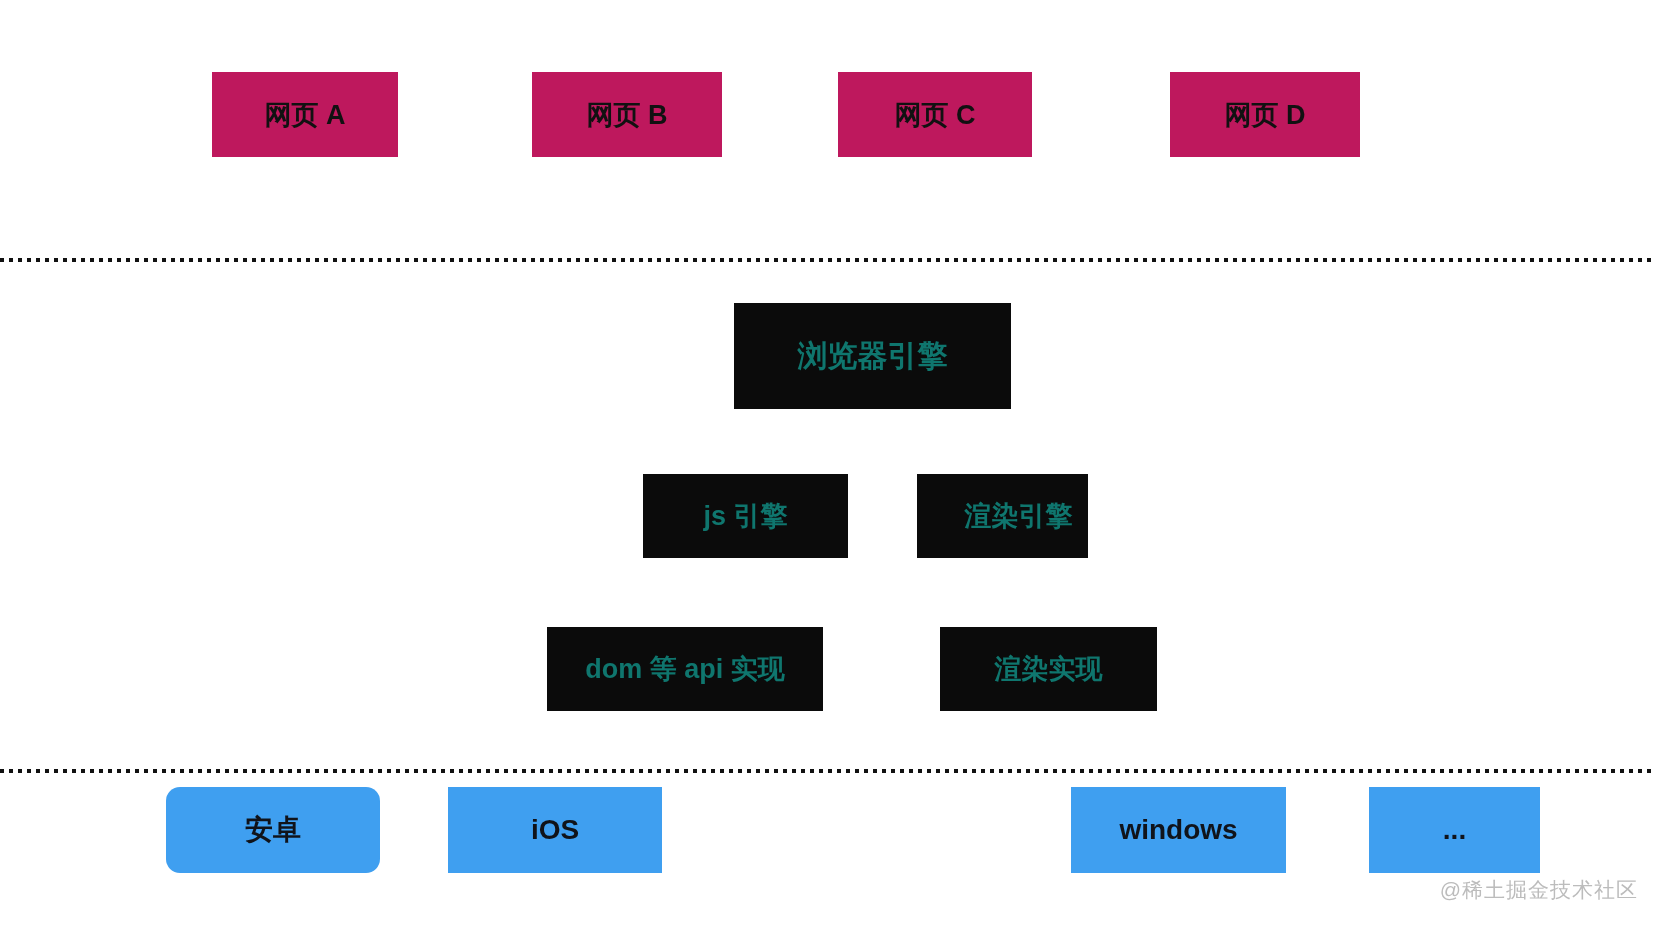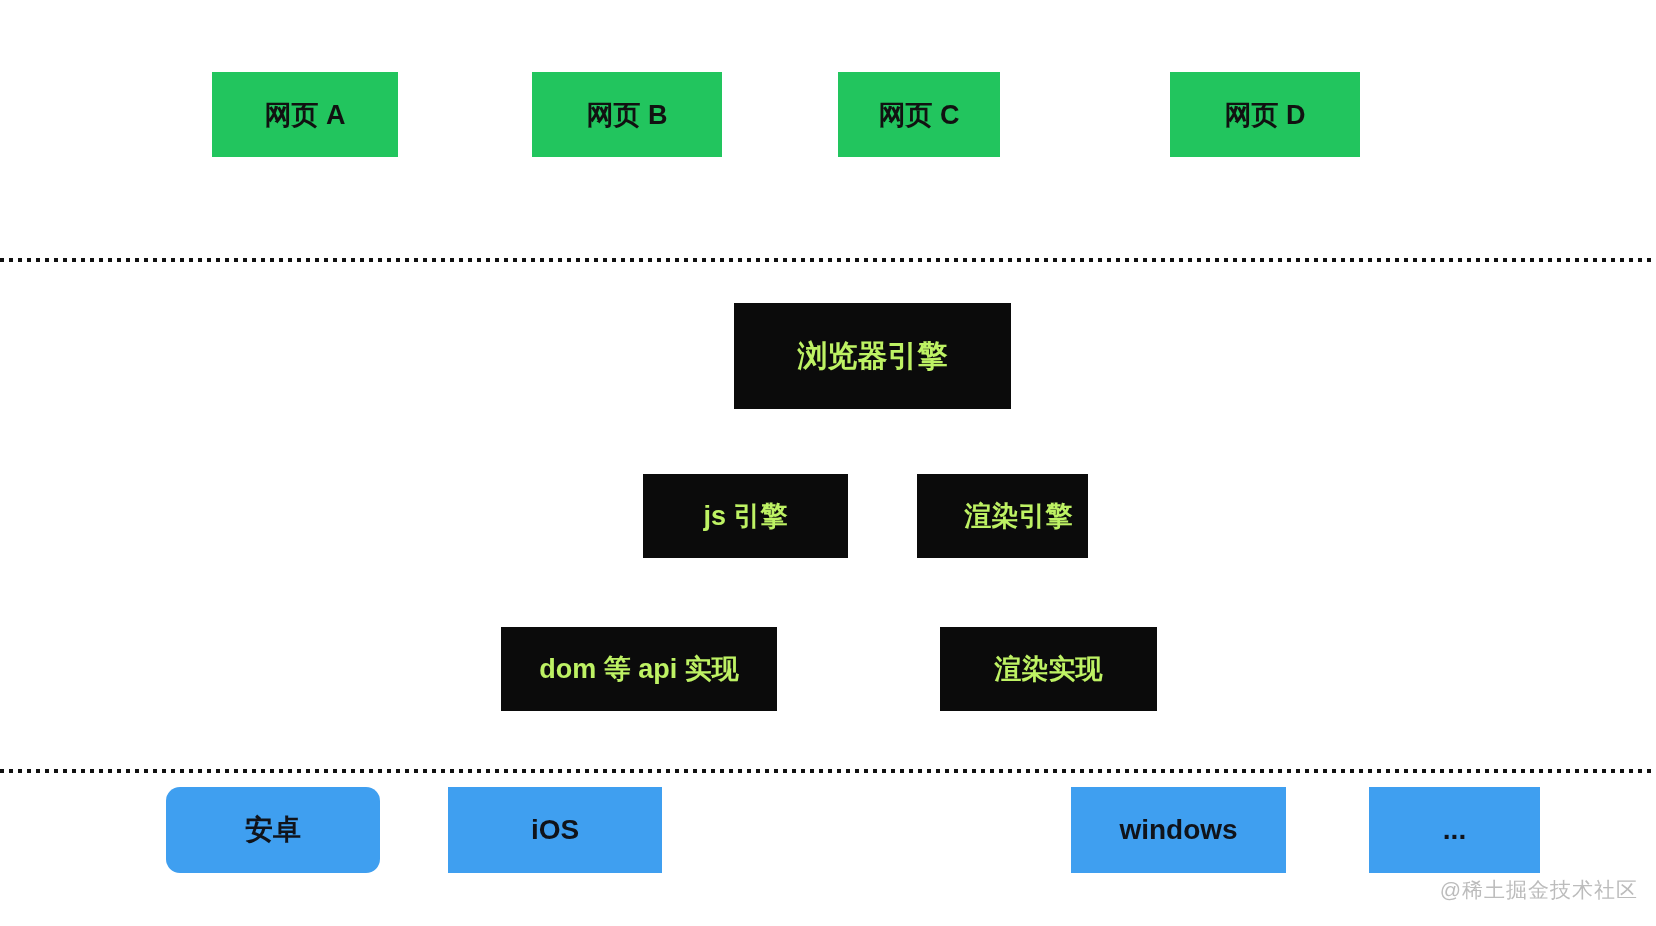--- a/index.html
+++ b/index.html
@@ -17,56 +17,56 @@
   }
   .box {
     position: absolute;
     display: flex;
     align-items: center;
     justify-content: center;
     font-weight: bold;
     box-sizing: border-box;
   }
   .webpage-box {
-    background: #22c55e;
+    background: #be185d;
     color: #111111;
     font-size: 27px;
     top: 72px;
     height: 85px;
   }
   .engine-box {
     background: #0b0b0b;
-    color: #bef264;
+    color: #0f766e;
   }
   .platform-box {
     background: #3f9ff0;
     color: #10131a;
     font-size: 28px;
     top: 787px;
     height: 86px;
   }
   .dotted-line {
     position: absolute;
     left: 0;
     width: 1656px;
     height: 4px;
     background-image: repeating-linear-gradient(to right, #111 0px, #111 4px, transparent 4px, transparent 9px);
   }
   #dotted-line-top { top: 258px; }
   #dotted-line-bottom { top: 769px; }
 
   #webpage-a { left: 212px; width: 186px; }
   #webpage-b { left: 532px; width: 190px; text-align: center; }
-  #webpage-c { left: 838px; width: 162px; }
+  #webpage-c { left: 838px; width: 194px; }
   #webpage-d { left: 1170px; width: 190px; text-align: center; }
 
   #browser-engine { left: 734px; top: 303px; width: 277px; height: 106px; font-size: 30px; }
   #js-engine      { left: 643px; top: 474px; width: 205px; height: 84px; font-size: 27px; }
   #render-engine  { left: 917px; top: 474px; width: 171px; height: 84px; font-size: 27px; padding-left: 32px; }
-  #dom-api-impl   { left: 501px; top: 627px; width: 276px; height: 84px; font-size: 27px; }
+  #dom-api-impl   { left: 547px; top: 627px; width: 276px; height: 84px; font-size: 27px; }
   #render-impl    { left: 940px; top: 627px; width: 217px; height: 84px; font-size: 27px; }
 
   #platform-android { left: 166px; width: 214px; border-radius: 14px; }
   #platform-ios     { left: 448px; width: 214px; }
   #platform-linux   { left: 746px; width: 215px; }
   #platform-windows { left: 1071px; width: 215px; }
   #platform-more    { left: 1369px; width: 171px; }
 
   #watermark {
     position: absolute;

